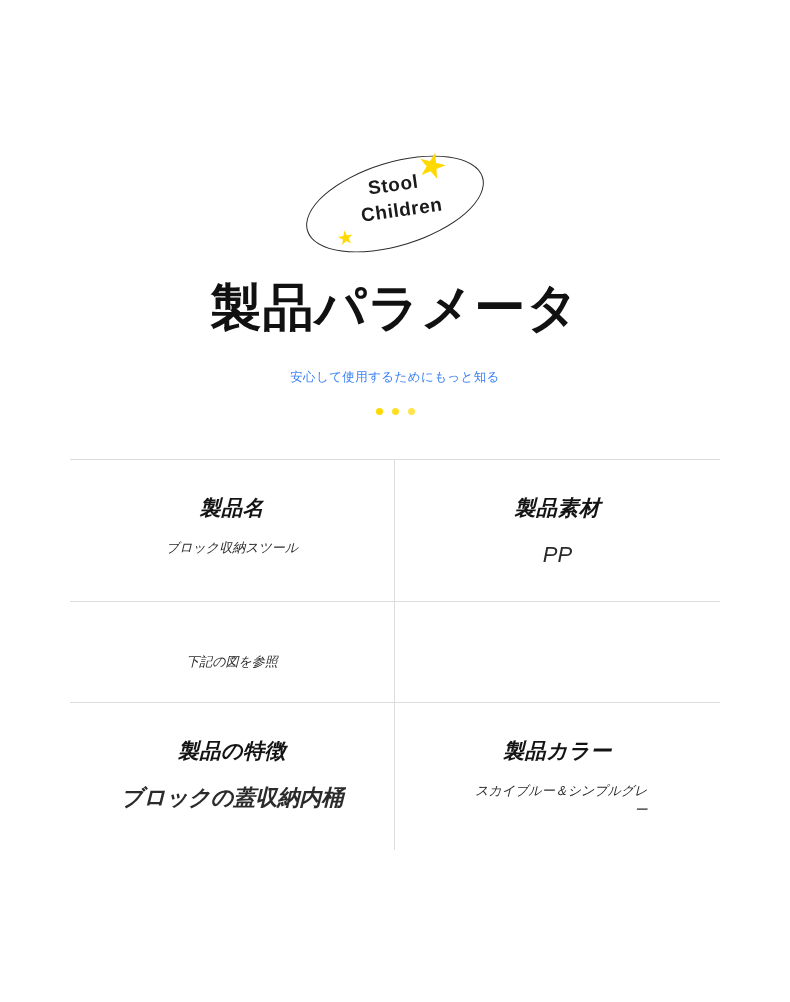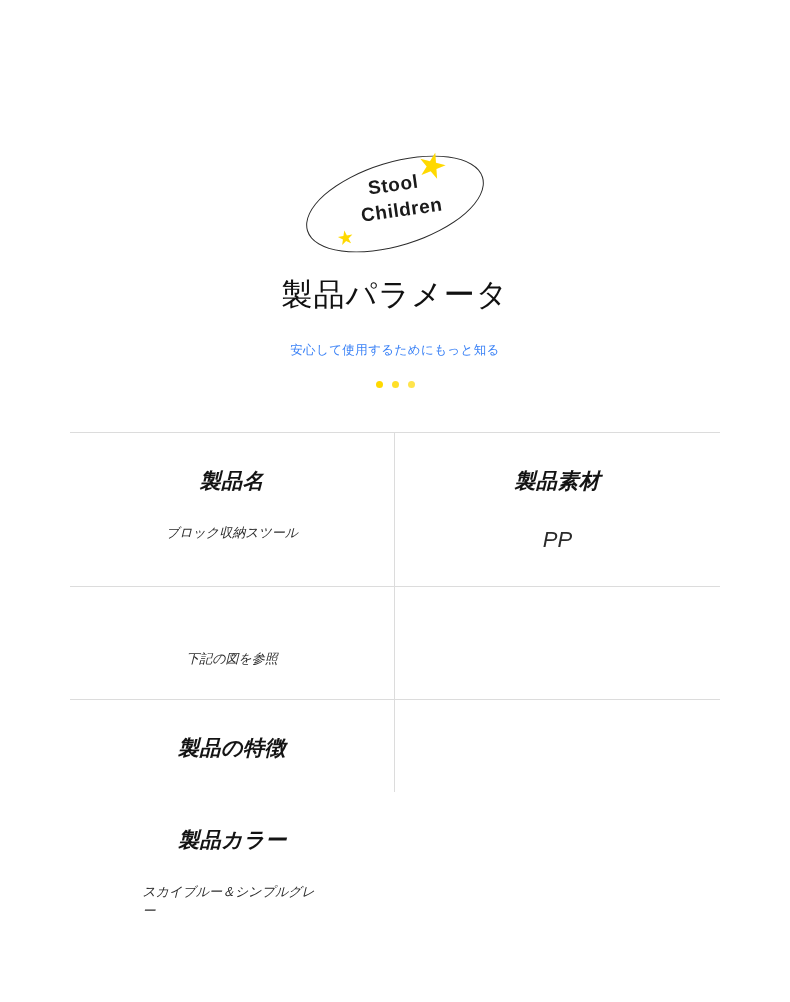--- a/index.html
+++ b/index.html
@@ -78,22 +78,22 @@
   }
   .star.small {
     left: 42px;
     top: 78px;
     font-size: 19px;
     transform: rotate(-10deg);
   }
 
   .title {
     margin: 14px 0 0 0;
-    font-size: 31px;
-    font-weight: normal;
+    font-size: 51px;
+    font-weight: bold;
     letter-spacing: 1px;
     color: #111111;
     text-align: center;
   }
 
   .subtitle {
     margin: 26px 0 0 0;
     font-size: 12.5px;
     color: #3b82f6;
     letter-spacing: 0.4px;
@@ -122,57 +122,56 @@
     box-sizing: border-box;
     font-style: italic;
   }
 
   .spec-row {
     display: flex;
     border-bottom: 1px solid #dcdcdc;
   }
   .spec-row:last-child {
     border-bottom: none;
-    flex-direction: column;
   }
 
   .spec-cell {
     width: 50%;
     box-sizing: border-box;
     padding: 34px 12px 30px 12px;
     text-align: center;
   }
   .spec-cell.left {
     border-right: 1px solid #dcdcdc;
   }
 
   .cell-label {
     font-size: 21px;
     font-weight: bold;
     color: #141414;
     letter-spacing: 0.5px;
   }
 
   .cell-value {
-    margin-top: 28px;
+    margin-top: 16px;
     font-size: 13px;
     color: #2b2b2b;
     line-height: 1.5;
   }
   .cell-value.large {
     font-size: 22px;
   }
   .cell-value.bold-big {
     font-size: 22px;
     font-weight: bold;
   }
   .cell-value.narrow {
     display: inline-block;
     max-width: 180px;
-    text-align: left;
+    text-align: right;
   }
 </style>
 </head>
 <body>
 
 <div class="page">
 
   <div class="header">
 
     <div class="badge">
@@ -210,20 +209,21 @@
 
     <div class="spec-row">
       <div class="spec-cell left">
         <div class="cell-value">下記の図を参照</div>
       </div>
     </div>
 
     <div class="spec-row">
       <div class="spec-cell left">
         <div class="cell-label">製品の特徴</div>
+        <div class="cell-value bold-big">ブロックの蓋収納内桶</div>
       </div>
       <div class="spec-cell right">
         <div class="cell-label">製品カラー</div>
         <div class="cell-value narrow">スカイブルー＆シンプルグレー</div>
       </div>
     </div>
 
   </div>
 </div>
 

